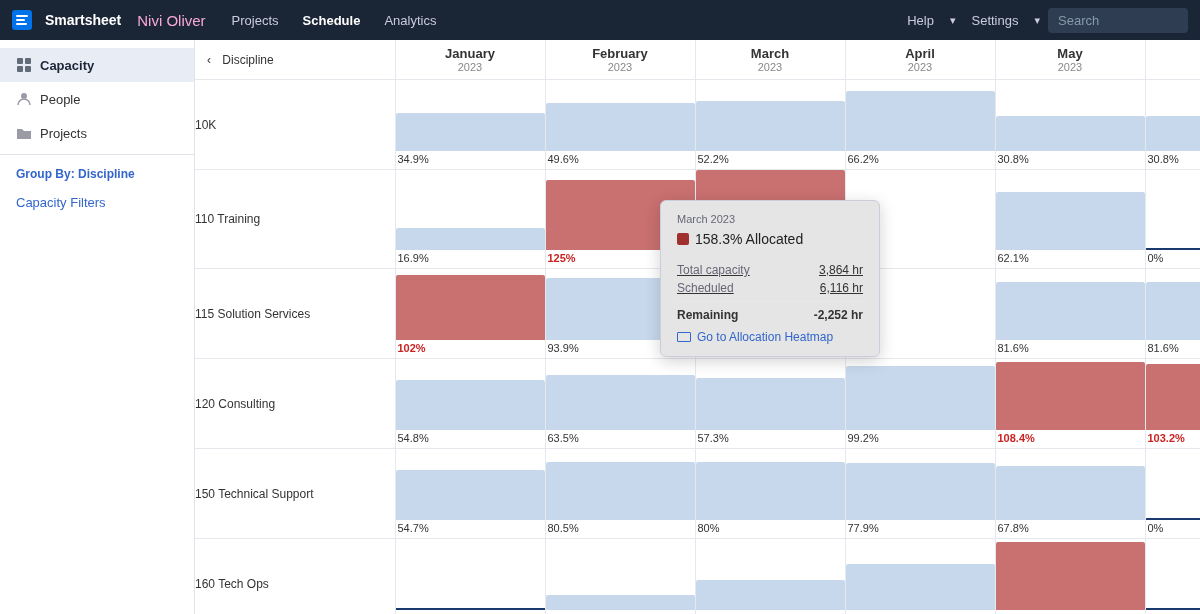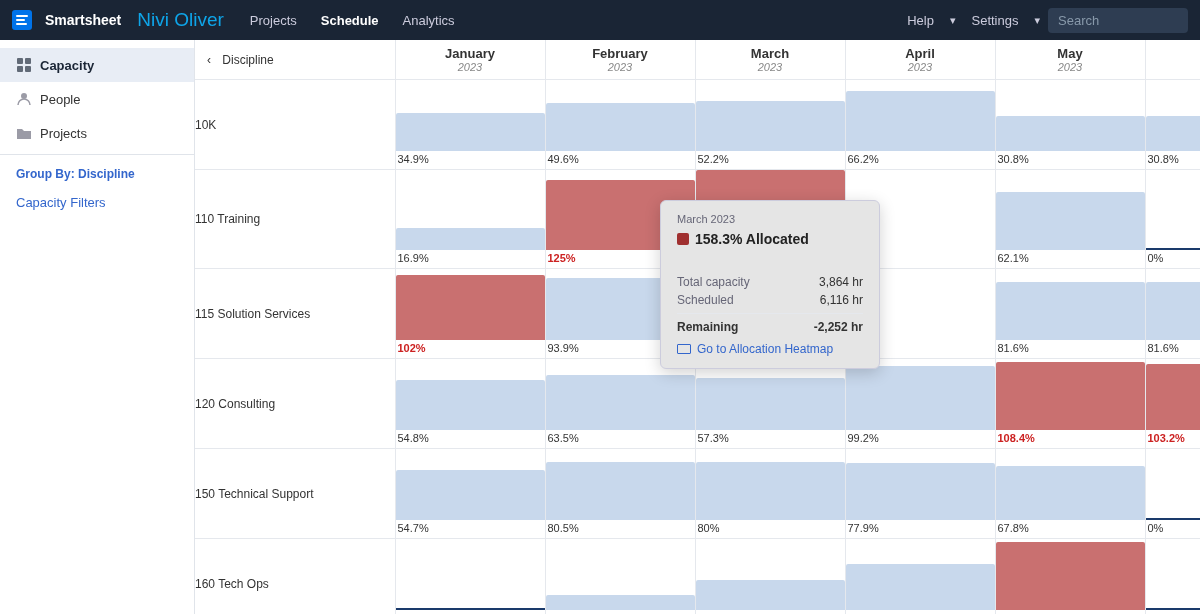--- a/index.html
+++ b/index.html
@@ -49,21 +49,21 @@
     .grid-table { width: 100%; border-collapse: collapse; }
     .grid-table th, .grid-table td { border-right: 1px solid #e5e8ed; border-bottom: 1px solid #e5e8ed; }
 
     
     .col-header-row th {
       background: #fff; padding: 6px 12px; font-weight: 500; font-size: 12px;
       color: #333; text-align: center; position: sticky; top: 0; z-index: 10;
     }
     .col-header-row th.discipline-col { text-align: left; min-width: 200px; }
     .month-name { font-size: 13px; font-weight: 600; }
-    .month-year { font-size: 11px; color: #888; font-style: italic; }
+    .month-year { font-size: 11px; color: #888; }
 
     
     .data-row td { vertical-align: bottom; padding: 0; height: 90px; position: relative; }
     .discipline-cell { padding: 8px 12px; font-size: 12px; color: #333; vertical-align: middle !important; min-width: 200px; margin-left: 48px; }
     .bar-cell { padding: 0 4px 0 4px; position: relative; height: 90px; min-width: 155px; }
     .bar-wrapper { display: flex; flex-direction: column; justify-content: flex-end; height: 100%; padding-bottom: 4px; }
     .bar {
       border-radius: 2px 2px 0 0;
       min-height: 2px;
     }
@@ -75,23 +75,23 @@
     .pct-label.zero { color: #333; }
 
     
     .tooltip-overlay {
       position: absolute; top: 30px; left: 50%; transform: translateX(-50%);
       background: #e5e5e5; border: 1px solid #ccd; border-radius: 6px;
       box-shadow: 0 4px 16px rgba(0,0,0,0.18); padding: 12px 16px;
       z-index: 100; min-width: 220px; pointer-events: none;
     }
     .tooltip-header { font-size: 11px; color: #667; margin-bottom: 6px; }
-    .tooltip-title { display: flex; align-items: center; gap: 6px; font-size: 14px; font-weight: 700; color: #222; margin-bottom: 28px; }
+    .tooltip-title { display: flex; align-items: center; gap: 6px; font-size: 14px; font-weight: 400; color: #222; margin-bottom: 16px; }
     .tooltip-dot { width: 12px; height: 12px; background: #a03030; border-radius: 2px; display: inline-block; }
-    .tooltip-row { display: flex; justify-content: space-between; font-size: 12px; color: #333; margin-bottom: 4px; gap: 24px; }
+    .tooltip-row { display: flex; justify-content: space-between; font-size: 12px; color: #333; margin-bottom: 4px; gap: 24px; text-decoration: underline; }
     .tooltip-row .label { color: #667; }
     .tooltip-divider { height: 1px; background: #e5e8ed; margin: 6px 0; }
     .tooltip-remaining { display: flex; justify-content: space-between; font-size: 12px; font-weight: 600; color: #333; margin-bottom: 8px; }
     .tooltip-link { display: flex; align-items: center; gap: 6px; font-size: 12px; color: #3366cc; cursor: pointer; }
     .tooltip-link-icon { width: 14px; height: 10px; border: 1.5px solid #3366cc; border-radius: 1px; display: inline-block; position: relative; }
 
     table { width: 100%; }
   </style>
 </head>
 <body>
@@ -99,21 +99,21 @@
 <div class="top-nav">
   <div class="logo">
     <svg class="logo-icon" viewBox="0 0 20 20" fill="none">
       <rect width="20" height="20" rx="3" fill="#0073ea"></rect>
       <rect x="4" y="5" width="12" height="2" rx="1" fill="white"></rect>
       <rect x="4" y="9" width="9" height="2" rx="1" fill="white"></rect>
       <rect x="4" y="13" width="11" height="2" rx="1" fill="white"></rect>
     </svg>
     <span>Smartsheet</span>
   </div>
-  <span style="color:#0ea5e9;font-size:19px;cursor:pointer;">Nivi Oliver</span>
+  <span style="color:#f9a8d4;font-size:15px;cursor:pointer;">Nivi Oliver</span>
   <nav>
     <a style="color:#ccd;text-decoration:none;padding:4px 10px;font-size:13px;border-radius:3px;">Projects</a>
     <a style="color:#fff;font-weight:700;text-decoration:none;padding:4px 10px;font-size:13px;border-radius:3px;">Schedule</a>
     <a style="color:#ccd;text-decoration:none;padding:4px 10px;font-size:13px;border-radius:3px;">Analytics</a>
   </nav>
   <div class="right">
     <span class="help-btn">Help</span>
     <span style="color:#ccd;font-size:11px">▾</span>
     <span class="settings-btn">Settings</span>
     <span style="color:#ccd;font-size:11px">▾</span>

